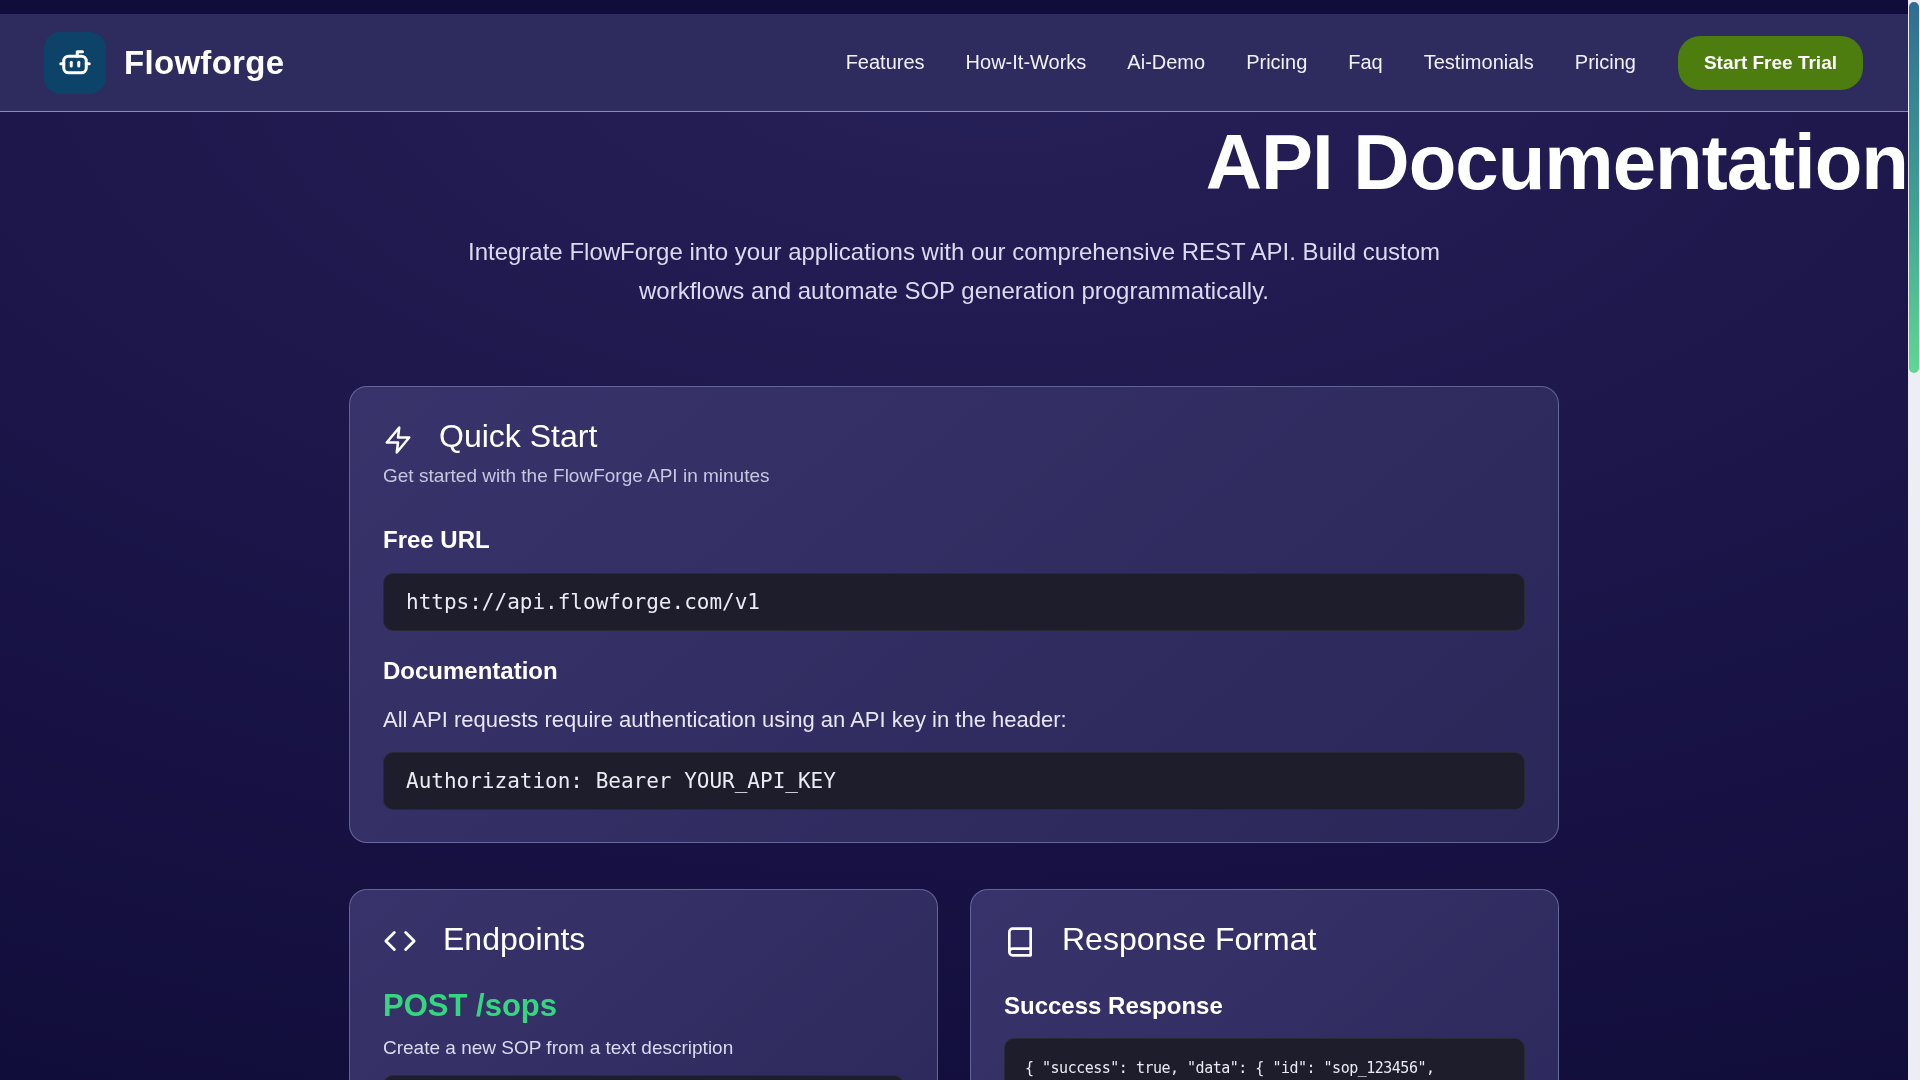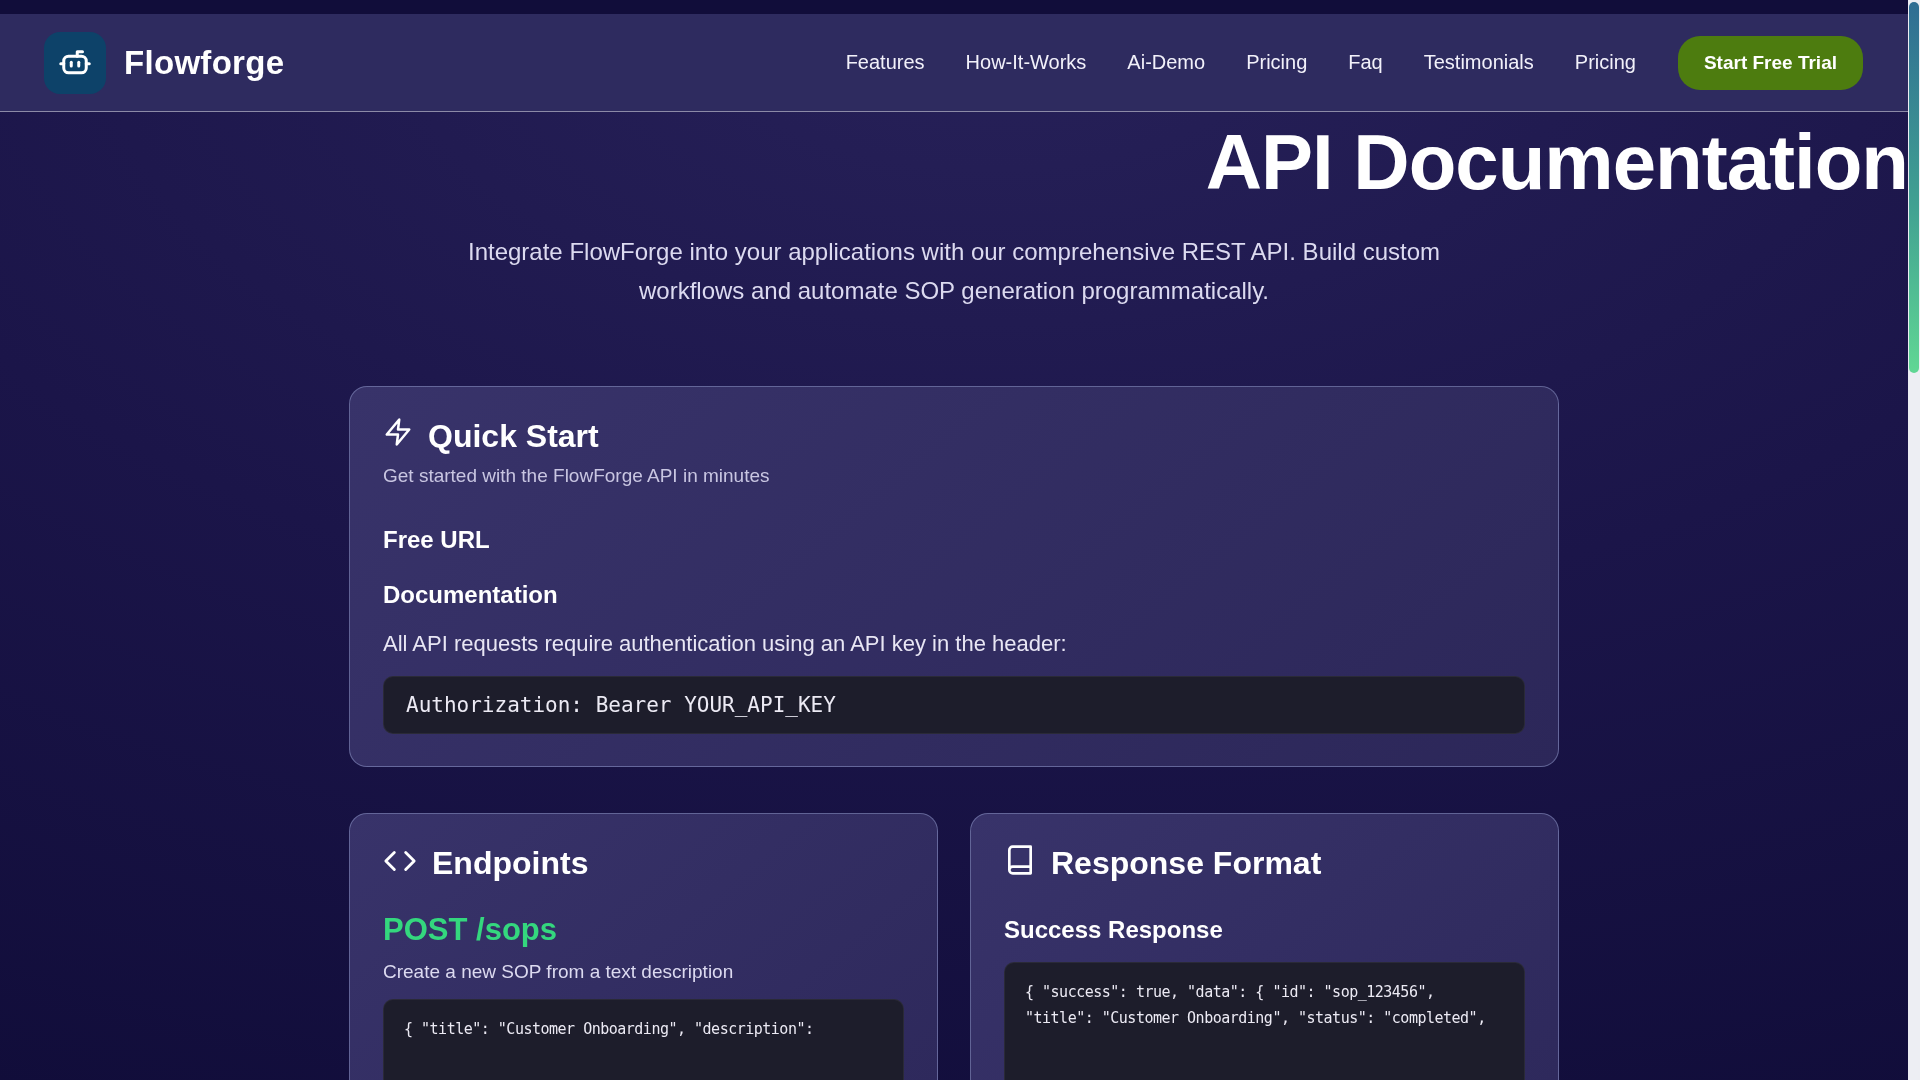--- a/index.html
+++ b/index.html
@@ -28,22 +28,22 @@
   .hero-title { margin-top:8px; text-align:right; color:#ffffff;
                 font-size:78px; font-weight:800; letter-spacing:-1px; line-height:1.1; }
   .hero-sub { margin:26px auto 0; width:1010px; text-align:center;
               font-size:24px; line-height:39px; color:#dcdaf0; }
 
   
   .container { width:1210px; margin:0 auto; }
   .card { background:linear-gradient(140deg,#38336a 0%,#2c2759 100%);
           border:1px solid rgba(160,170,220,0.45); border-radius:18px; }
   .qs-card { margin-top:76px; padding:30px 33px 32px; }
-  .card-title { display:flex; align-items:flex-start; gap:15px;
-                font-size:32px; font-weight:700; color:#ffffff; line-height:38px; }
+  .card-title { display:flex; align-items:flex-end; gap:26px;
+                font-size:32px; font-weight:400; color:#ffffff; line-height:38px; }
   .card-title svg { flex:0 0 auto; }
   .card-sub { margin-top:8px; font-size:19px; line-height:26px; color:#c9c6e2; }
   .section-label { margin-top:36px; font-size:24px; font-weight:700; color:#ffffff; line-height:30px; }
   .section-label.tight { margin-top:25px; }
   .codeblock { margin-top:18px; background:#1d1d2b; border:1px solid rgba(255,255,255,0.06);
                border-radius:10px; padding:15px 22px;
                font-family:"DejaVu Sans Mono", monospace; font-size:21px; line-height:26px; color:#eceaf4; }
   .auth-text { margin-top:20px; font-size:22px; line-height:28px; color:#e8e6f4; }
 
   .cards-row { display:grid; grid-template-columns:1fr 1fr; gap:32px; margin-top:46px; }
@@ -100,20 +100,21 @@
       <section class="card qs-card">
         <div class="card-title">
           <svg class="icon" width="30" height="30" viewBox="0 0 24 24">
             <path d="M13 2 3 14h9l-1 8 10-12h-9l1-8z"></path>
           </svg>
           <span>Quick Start</span>
         </div>
         <p class="card-sub">Get started with the FlowForge API in minutes</p>
 
         <h3 class="section-label">Free URL</h3>
+        <div class="codeblock">https://api.flowforge.com/v1</div>
 
         <h3 class="section-label tight">Documentation</h3>
         <p class="auth-text">All API requests require authentication using an API key in the header:</p>
         <div class="codeblock">Authorization: Bearer YOUR_API_KEY</div>
       </section>
 
       <div class="cards-row">
 
         <section class="card half-card">
           <div class="card-title">

